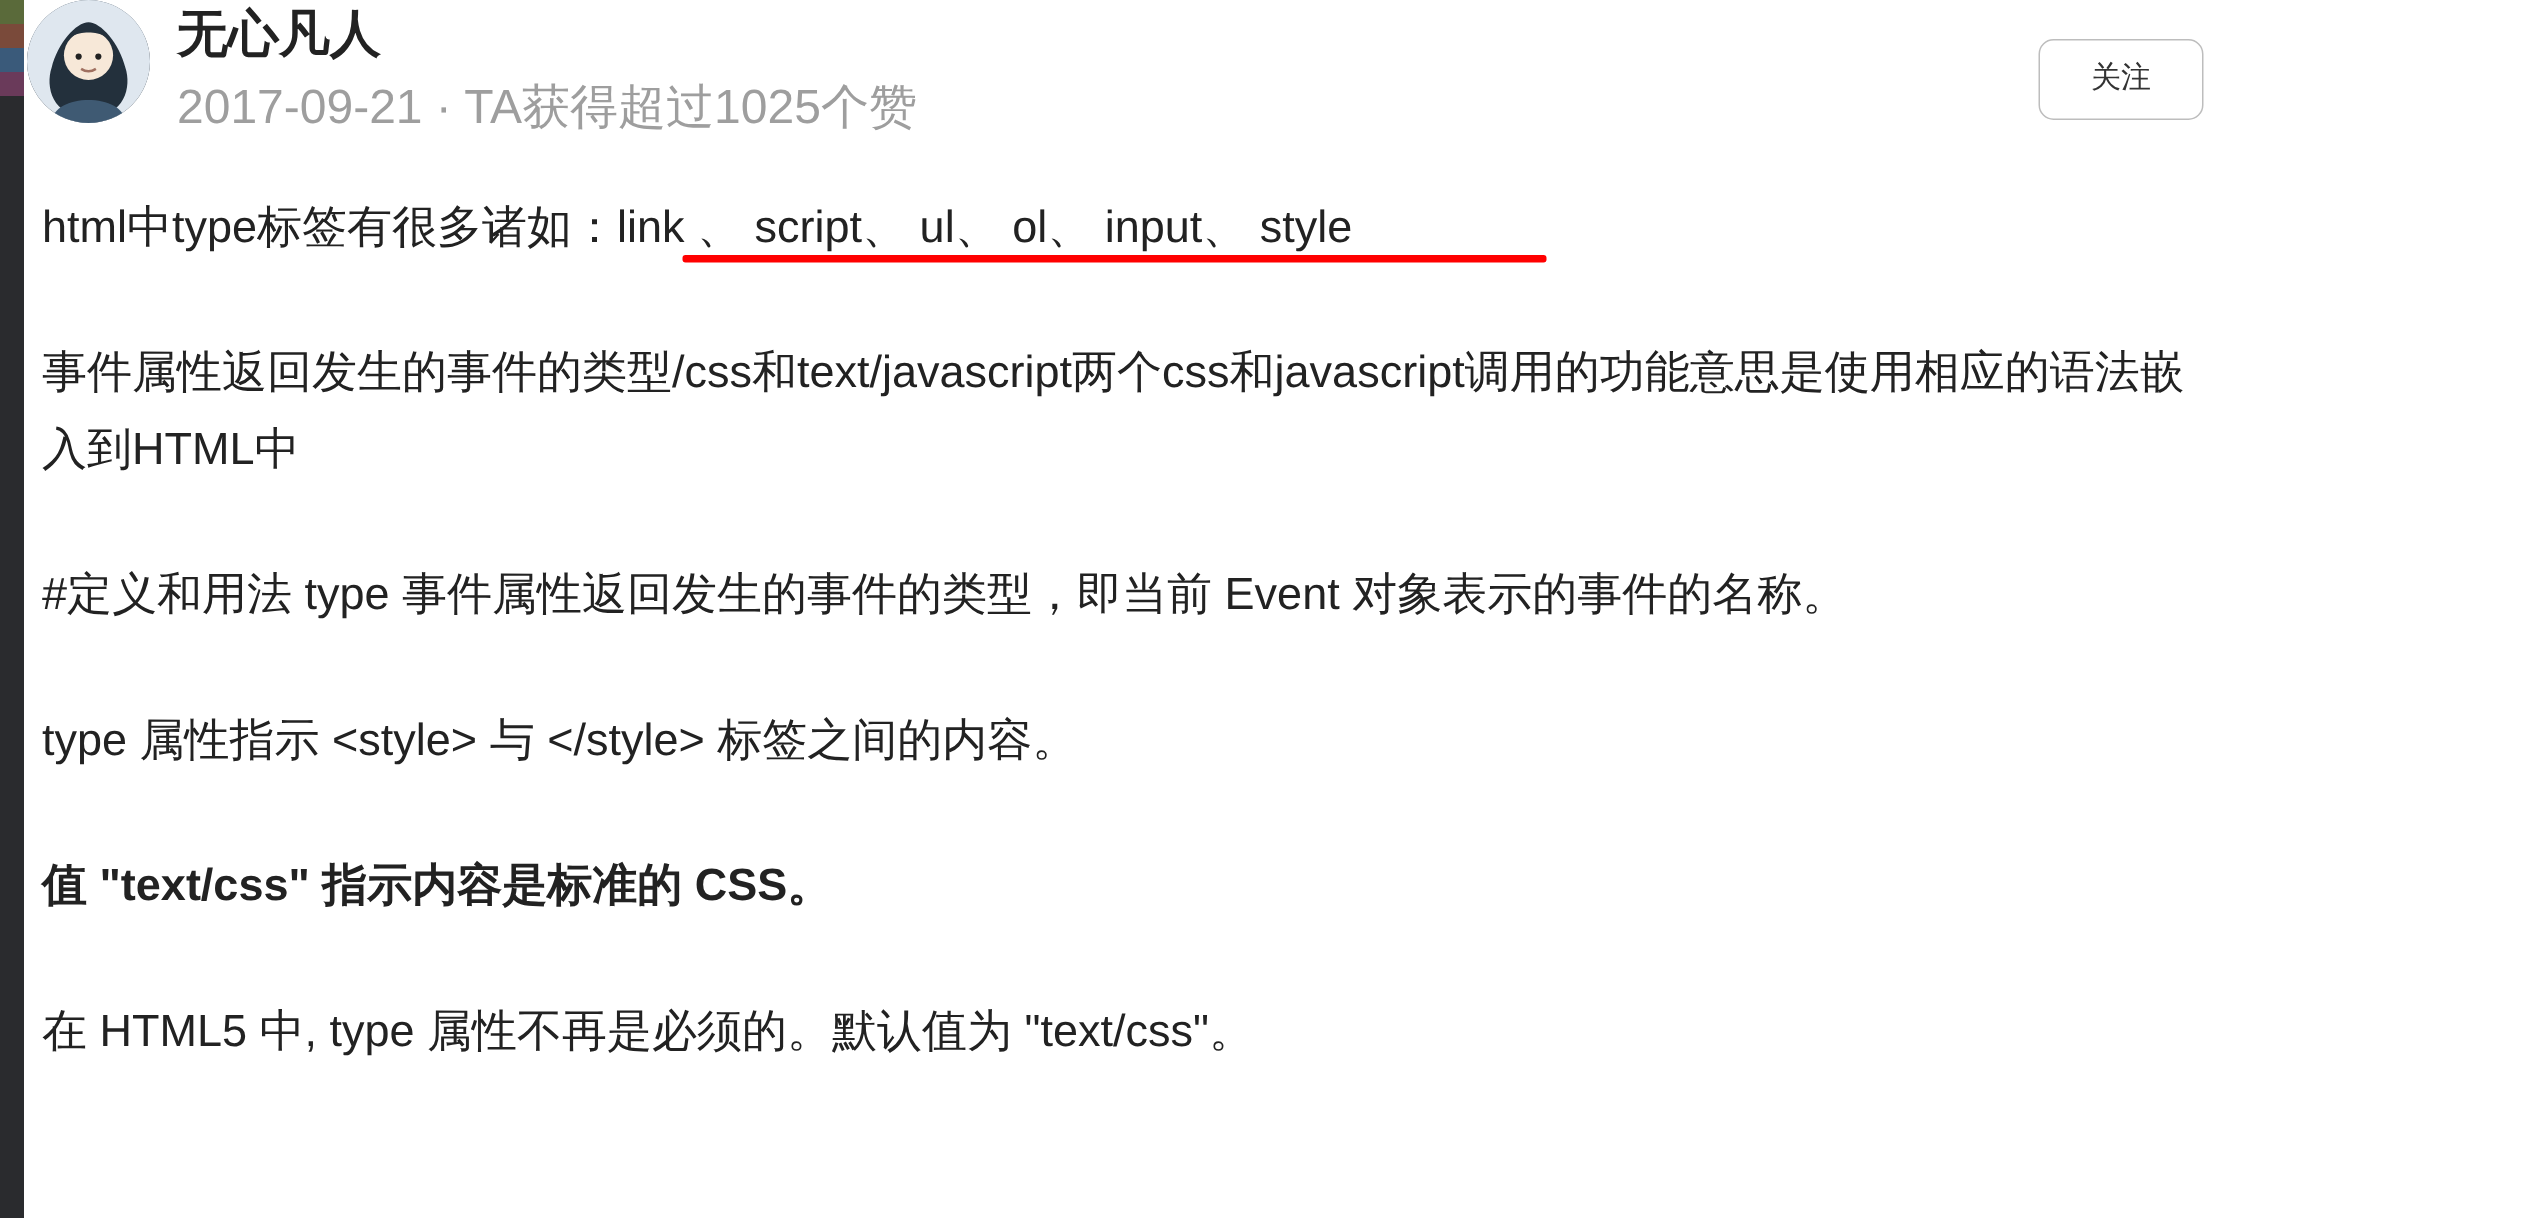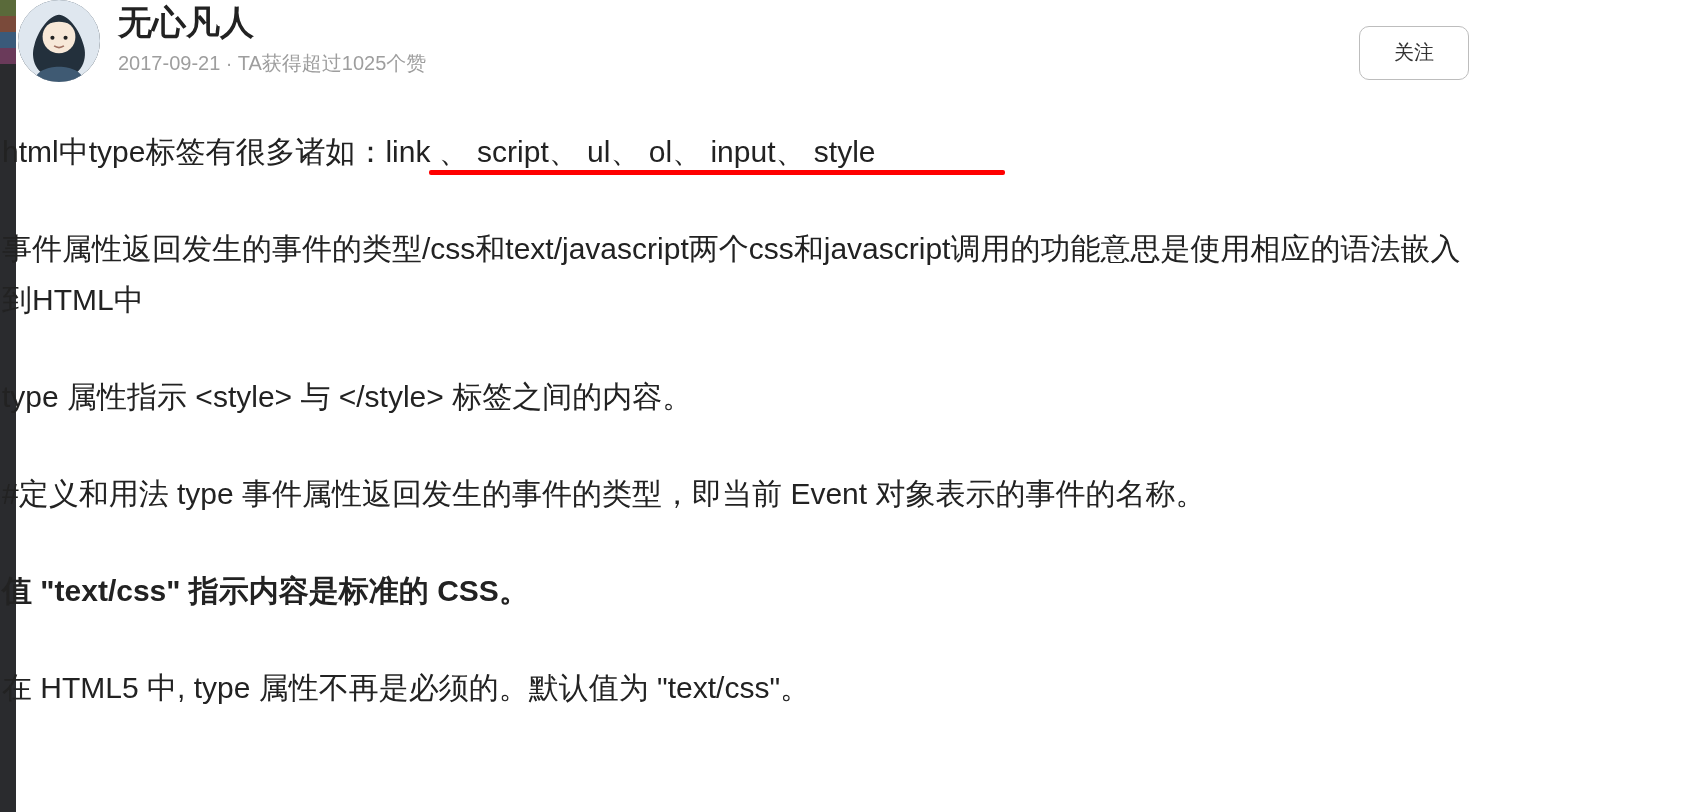--- a/index.html
+++ b/index.html
@@ -2,23 +2,23 @@
 <html><head>
 <meta charset="utf-8">
 <style>
   html,body{margin:0;padding:0;width:1691px;height:812px;background:#fff;font-family:"Microsoft YaHei","PingFang SC",Arial,sans-serif;overflow:hidden;}
   .page{position:relative;width:1691px;height:604px;}
   .left-strip{position:absolute;left:0;top:0;width:16px;height:812px;background:#2a2b2e;}
   .left-strip .d{width:16px;height:8px;}
   .avatar{position:absolute;left:18px;top:0;width:82px;height:82px;border-radius:50%;overflow:hidden;background:radial-gradient(circle at 50% 35%,#f7e8d8 0 28%,#3a4a5a 30% 55%,#1e2a35 57% 100%);}
   .avatar svg{width:100%;height:100%;display:block;}
   .username{position:absolute;left:118px;top:0;font-size:34px;font-weight:700;color:#222;}
-  .meta{position:absolute;left:118px;top:50px;font-size:20px;color:#9e9e9e;}
+  .meta{position:absolute;left:118px;top:50px;font-size:32px;color:#9e9e9e;}
   .follow-btn{position:absolute;right:222px;top:26px;height:52px;line-height:50px;padding:0 34px;border:1px solid #bdbdbd;border-radius:10px;background:#fff;font-size:20px;color:#333;text-align:center;cursor:pointer;}
-  .content{position:absolute;left:2px;top:126px;right:222px;font-size:30px;line-height:1.7;color:#222;}
+  .content{position:absolute;left:28px;top:126px;right:222px;font-size:30px;line-height:1.7;color:#222;}
   .content p{margin:0 0 46px 0;}
   .p1{position:relative;}
   .underline{position:absolute;left:427px;top:44px;width:576px;height:5px;background:#ff0000;border-radius:2px;}
   .bold{font-weight:700;}
 </style>
 </head>
 <body>
 
 <div class="page">
 
@@ -50,19 +50,19 @@
   <div class="meta">2017-09-21 · TA获得超过1025个赞</div>
 
   <div class="follow-btn">关注</div>
 
   <div class="content">
     <p class="p1">
       <span>html中type标签有很多诸如：link 、 script、  ul、  ol、 input、 style</span>
       <span class="underline"></span>
     </p>
     <p>事件属性返回发生的事件的类型/css和text/javascript两个css和javascript调用的功能意思是使用相应的语法嵌入到HTML中</p>
+    <p>#定义和用法     type 事件属性返回发生的事件的类型，即当前 Event 对象表示的事件的名称。</p>
     <p>type 属性指示 &lt;style&gt; 与 &lt;/style&gt; 标签之间的内容。</p>
-    <p>#定义和用法     type 事件属性返回发生的事件的类型，即当前 Event 对象表示的事件的名称。</p>
     <p class="bold">值 "text/css" 指示内容是标准的 CSS。</p>
     <p>在 HTML5 中, type 属性不再是必须的。默认值为 "text/css"。</p>
   </div>
 
 </div>
 
 </body></html>

